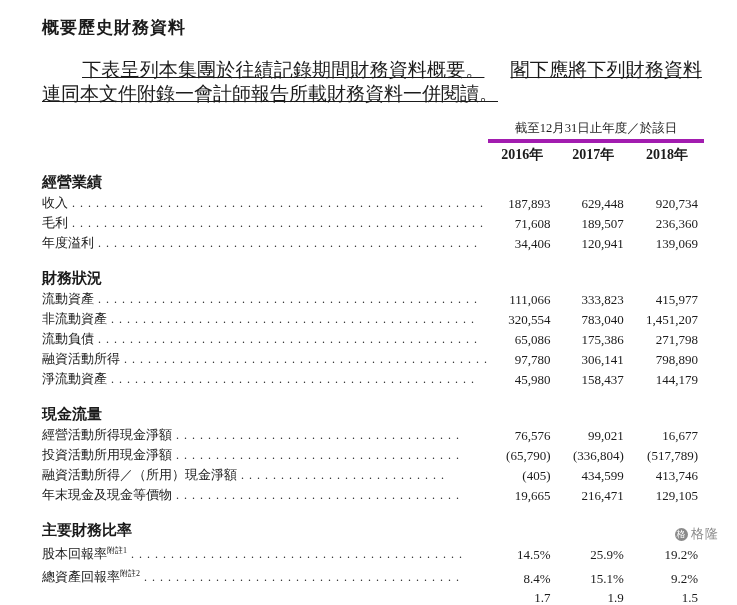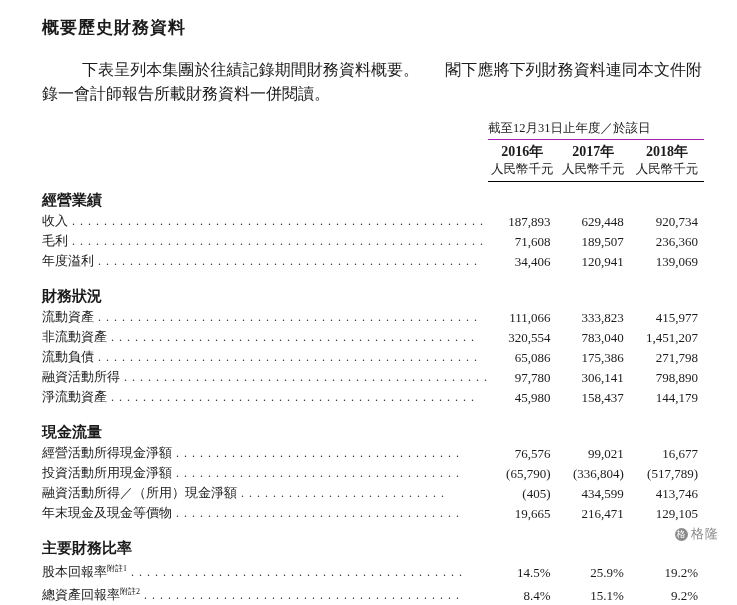--- a/index.html
+++ b/index.html
@@ -28,46 +28,48 @@
     top: 16px;
     font-size: 17px;
     font-weight: bold;
     letter-spacing: 1px;
   }
   .para {
     position: absolute;
     left: 42px;
     top: 58px;
     width: 660px;
-    font-size: 16px;
+    font-size: 19px;
     line-height: 24px;
     text-align: justify;
+    text-decoration: underline;
   }
   .para .indent { display: inline-block; width: 40px; }
   .para .gap { display: inline-block; width: 26px; }
 
   table.fin {
     position: absolute;
     left: 42px;
     top: 120px;
     width: 662px;
     border-collapse: collapse;
     font-size: 12.5px;
   }
   table.fin td, table.fin th {
     padding: 0;
     vertical-align: bottom;
   }
   .col-label { width: 300px; }
   .col-num { width: 120px; text-align: right; padding-right: 6px !important; }
 
   .hdr-span {
+    text-align: center;
     font-size: 12.5px;
     padding-bottom: 2px !important;
-    border-bottom: 1px solid #a21caf;
+    border-bottom: 4px solid #a21caf;
   }
   .hdr-year {
     text-align: center;
     font-size: 14px;
     font-weight: bold;
     padding-top: 3px !important;
   }
   .hdr-unit {
     text-align: center;
     font-size: 12.5px;
@@ -154,26 +156,20 @@
       <tr>
         <td class="hdr-blank"></td>
         <td class="hdr-span" colspan="3">截至12月31日止年度／於該日</td>
       </tr>
       <tr>
         <td class="hdr-blank"></td>
         <td class="hdr-year">2016年</td>
         <td class="hdr-year">2017年</td>
         <td class="hdr-year">2018年</td>
       </tr>
-      <tr>
-        <td class="hdr-blank"></td>
-        <td class="hdr-unit">人民幣千元</td>
-        <td class="hdr-unit">人民幣千元</td>
-        <td class="hdr-unit">人民幣千元</td>
-      </tr>
     </thead>
     <tbody id="table-body">
         <tr class="section-head">
           <td>經營業績</td>
           <td></td>
           <td></td>
           <td></td>
         </tr>
         <tr class="row">
           <td class="lbl"><span>收入</span><span class="dots"> . . . . . . . . . . . . . . . . . . . . . . . . . . . . . . . . . . . . . . . . . . . . . . . . . . . . </span></td>

